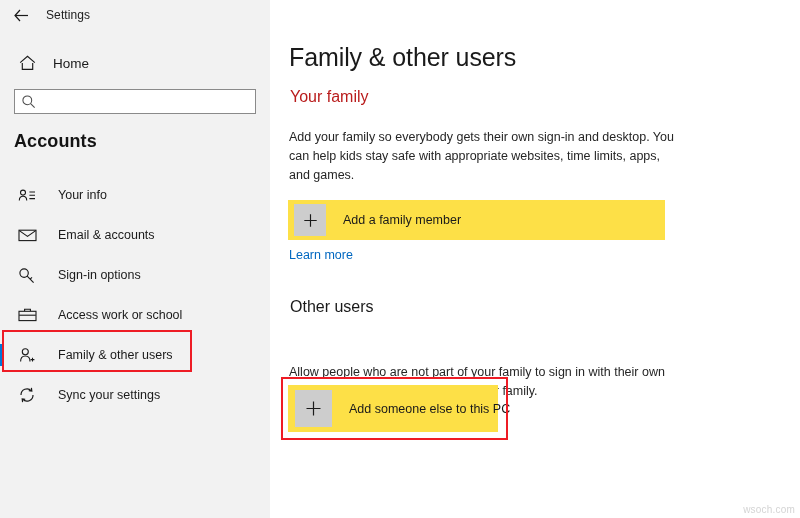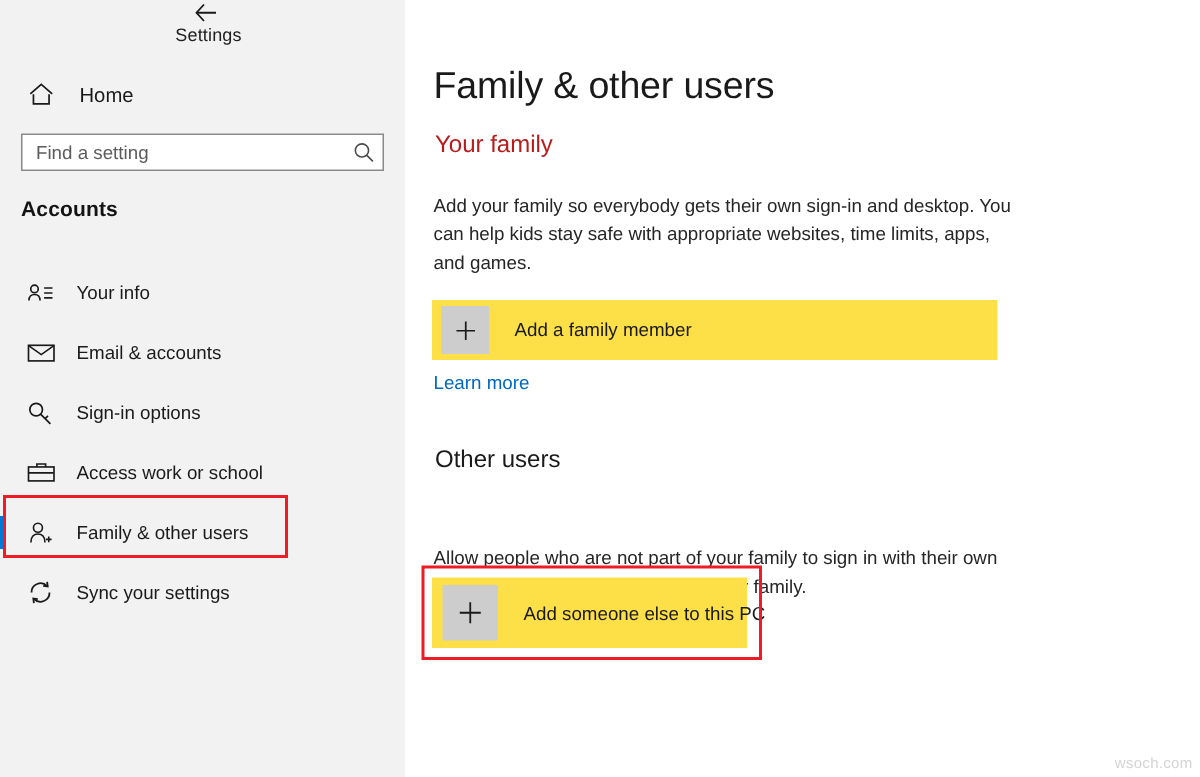--- a/index.html
+++ b/index.html
@@ -42,21 +42,20 @@
     width: 270px; height: 518px;
     background: #f2f2f2;
   }
 
   #titlebar {
     position: absolute;
     left: 0; top: 0;
     width: 270px; height: 30px;
     display: flex;
     align-items: center;
-    flex-direction: column;
   }
   #back-btn {
     width: 34px; height: 26px;
     margin-left: 4px;
     display: flex;
     align-items: center;
     justify-content: center;
     cursor: default;
   }
   #back-btn svg { display: block; }
@@ -112,21 +111,21 @@
   #search-icon {
     width: 26px;
     display: flex;
     align-items: center;
     justify-content: center;
   }
 
   #section-label {
     position: absolute;
     left: 14px; top: 131px;
-    font-size: 14px;
+    font-size: 18px;
     font-weight: bold;
     color: #141414;
     letter-spacing: .1px;
   }
 
   #navlist {
     position: absolute;
     left: 0; top: 175px;
     width: 270px;
   }
@@ -141,21 +140,21 @@
     width: 38px;
     margin-left: 8px;
     display: flex;
     align-items: center;
     justify-content: center;
     flex: none;
   }
   .nav-item .lbl {
     font-size: 12.5px;
     color: #1a1a1a;
-    margin-left: 5px;
+    margin-left: 12px;
     white-space: nowrap;
   }
   .nav-item.selected::before {
     content: "";
     position: absolute;
     left: 0; top: 9px;
     width: 3px; height: 22px;
     background: #0078d7;
   }
 
@@ -303,21 +302,20 @@
     <span class="ico">
       <svg width="17" height="16" viewBox="0 0 17 16">
         <path d="M1.2 7.6 L8.5 1.3 L15.8 7.6" fill="none" stroke="#1a1a1a" stroke-width="1.15"></path>
         <path d="M3.3 7.9 L3.3 14.3 L13.7 14.3 L13.7 7.9" fill="none" stroke="#1a1a1a" stroke-width="1.15"></path>
       </svg>
     </span>
     <span class="lbl">Home</span>
   </div>
 
   <div id="search-wrap">
-    <input id="search-input" type="text" placeholder="Find a setting" style="">
     <span id="search-icon">
       <svg width="15" height="15" viewBox="0 0 15 15">
         <circle cx="6.3" cy="6.3" r="4.4" fill="none" stroke="#4a4a4a" stroke-width="1.05"></circle>
         <path d="M9.6 9.6 L13.6 13.6" stroke="#4a4a4a" stroke-width="1.05" fill="none"></path>
       </svg>
     </span>
   </div>
 
   <div id="section-label">Accounts</div>
 

